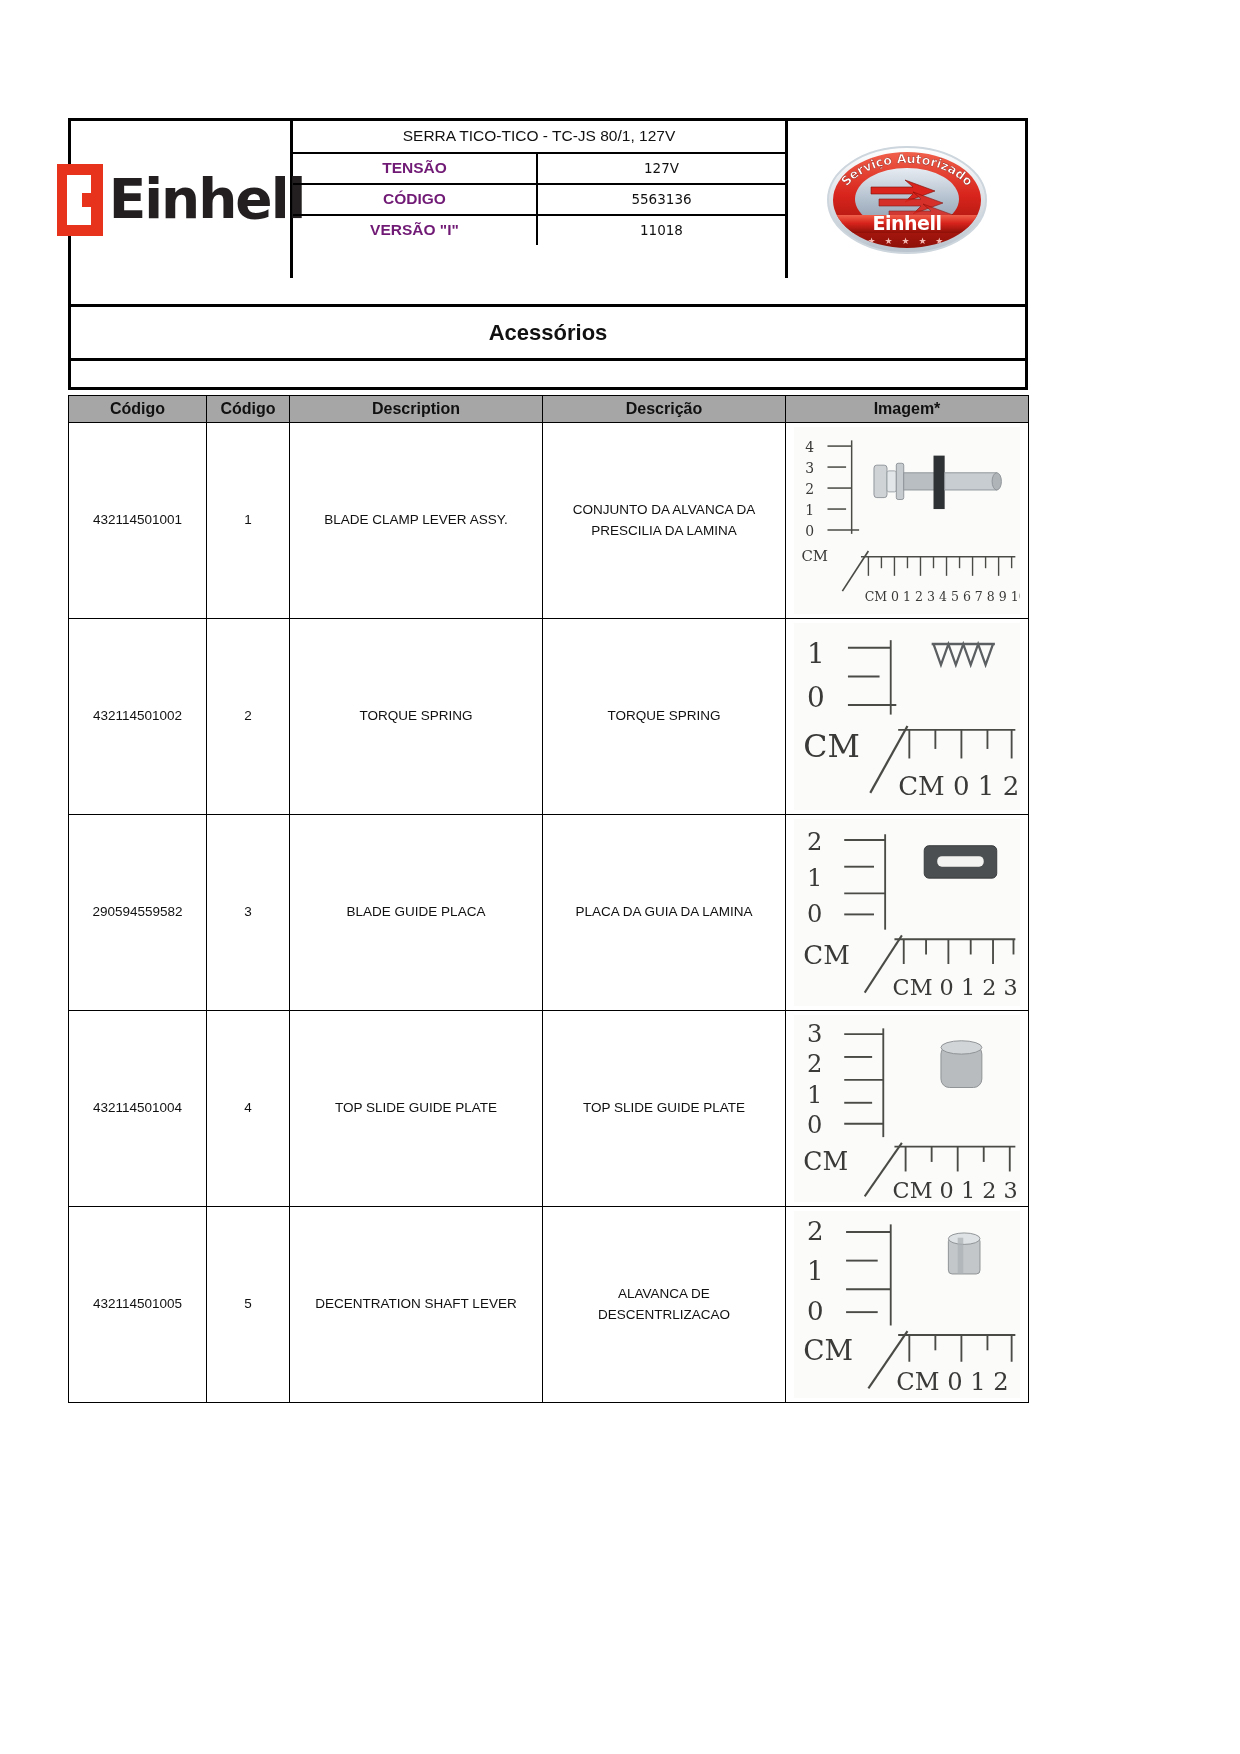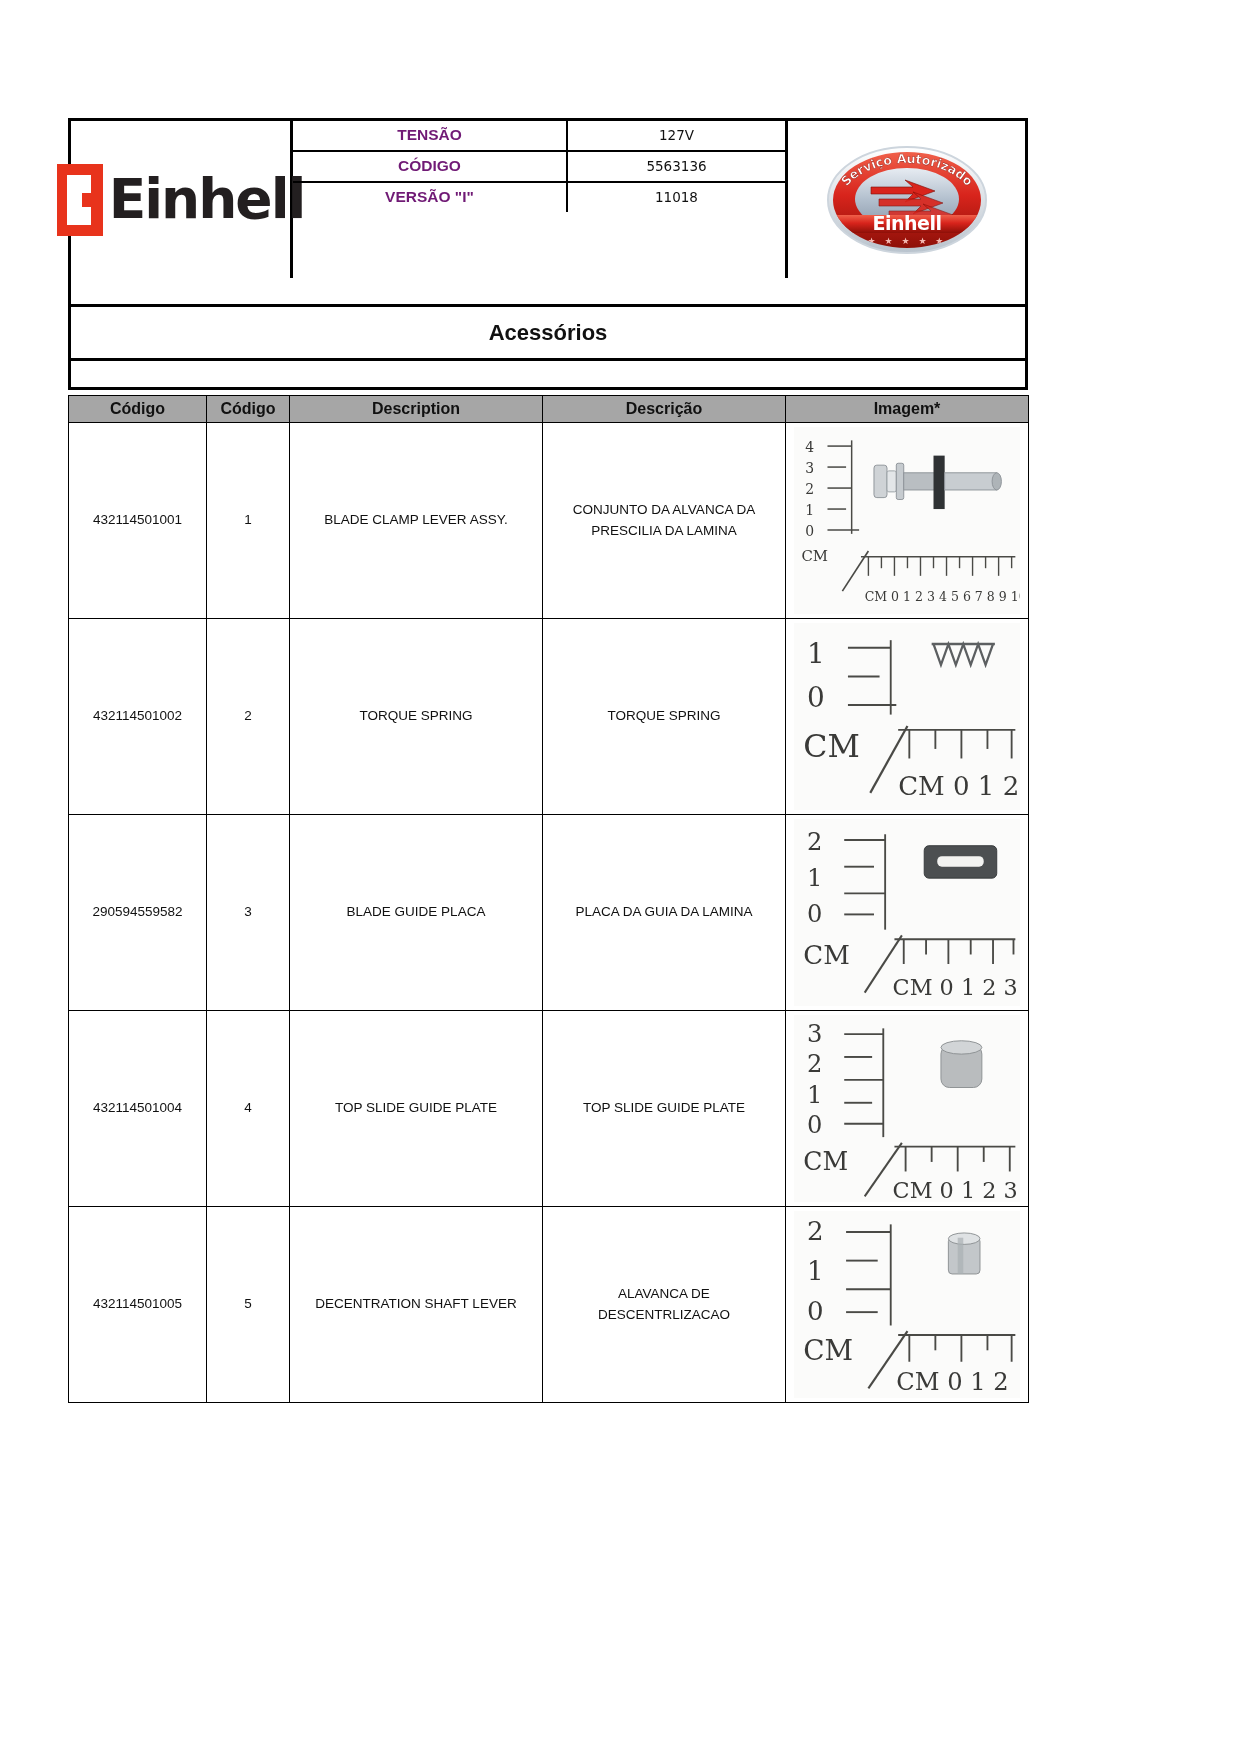--- a/index.html
+++ b/index.html
@@ -57,21 +57,21 @@
   .info-title {
     flex:1; text-align:center; padding:6px 0 7px;
     font-size:15.5px; color:#111;
   }
   .info-label {
     flex:1; text-align:center; padding:5px 0 6px;
     font-weight:bold; font-size:15.5px; color:#701a75;
     border-right:2px solid #000;
   }
   .info-value {
-    width:217px; text-align:center; padding:6px 16px;
+    width:247px; text-align:center; padding:6px 16px;
     font-size:13.5px; color:#111;
     font-family:"DejaVu Sans", sans-serif;
   }
   .badge-cell {
     width:240px; border-left:3px solid #000;
     display:flex; align-items:center; justify-content:center;
   }
 
   
   .band {
@@ -126,20 +126,23 @@
       <div class="logo-cell">
         <div class="logo-wrap">
           <span class="logo-mark">
             <span class="logo-mark-bar"></span>
           </span>
           <span class="logo-text">Einhell</span>
         </div>
       </div>
 
       <div class="info-cell">
+        <div class="info-row">
+          <div class="info-title">SERRA TICO-TICO - TC-JS 80/1, 127V</div>
+        </div>
 
         <div class="info-row">
           <div class="info-label">TENSÃO</div>
           <div class="info-value">127V</div>
         </div>
 
         <div class="info-row">
           <div class="info-label">CÓDIGO</div>
           <div class="info-value">5563136</div>
         </div>

